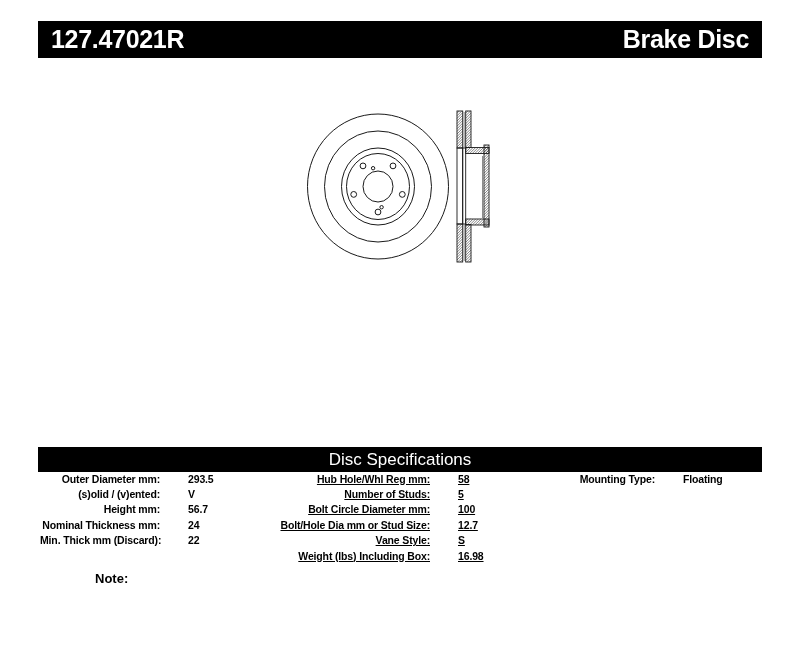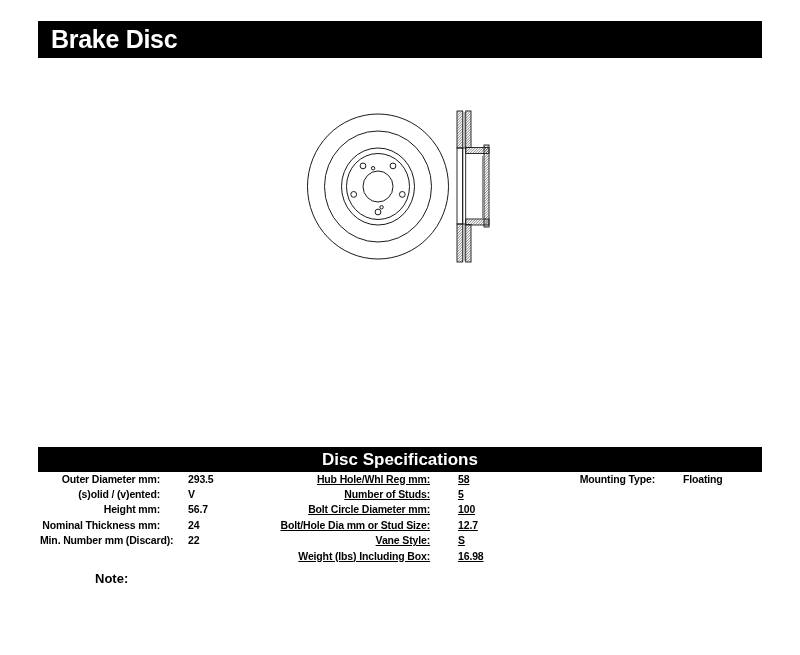--- a/index.html
+++ b/index.html
@@ -33,21 +33,21 @@
   .section-bar {
     position: absolute;
     left: 38px; top: 447px;
     width: 724px; height: 25px;
     background: #000;
     color: #fff;
     display: flex;
     align-items: center;
     justify-content: center;
     font-size: 17px;
-    font-weight: bold;
+    font-weight: normal;
   }
   .spec-col {
     position: absolute;
     top: 471px;
     color: #000;
   }
   .spec-col-1 { left: 40px;  width: 240px; }
   .spec-col-2 { left: 280px; width: 260px; text-decoration: underline; }
   .spec-col-3 { left: 540px; width: 220px; }
   .spec-row {
@@ -72,20 +72,21 @@
     font-weight: bold;
     color: #000;
   }
 </style>
 </head>
 <body>
 
 <div class="page">
 
   <div class="title-bar">
+    <span>127.47021R</span>
     <span>Brake Disc</span>
   </div>
 
   <svg class="drawing-svg" width="225" height="180" viewBox="285 98 225 180" fill="none" stroke="#1a1a1a" stroke-width="1">
 
     <g>
       <ellipse cx="378" cy="186.5" rx="70.5" ry="72.5"></ellipse>
       <ellipse cx="378" cy="186.5" rx="53.5" ry="55.5"></ellipse>
       <ellipse cx="378" cy="186.5" rx="36.5" ry="38.5"></ellipse>
       <ellipse cx="378" cy="186.5" rx="31.5" ry="33"></ellipse>
@@ -268,21 +269,21 @@
     </div>
     <div class="spec-row">
       <span class="spec-label">Height mm:</span>
       <span class="spec-value">56.7</span>
     </div>
     <div class="spec-row">
       <span class="spec-label">Nominal Thickness mm:</span>
       <span class="spec-value">24</span>
     </div>
     <div class="spec-row">
-      <span class="spec-label">Min. Number mm (Discard):</span>
+      <span class="spec-label">Min. Thick mm (Discard):</span>
       <span class="spec-value">22</span>
     </div>
   </div>
 
   <div class="spec-col spec-col-2">
     <div class="spec-row">
       <span class="spec-label">Hub Hole/Whl Reg mm:</span>
       <span class="spec-value">58</span>
     </div>
     <div class="spec-row">

